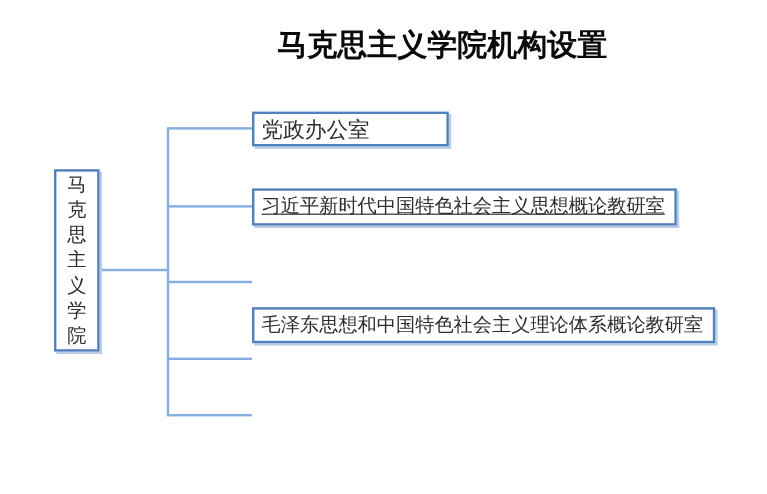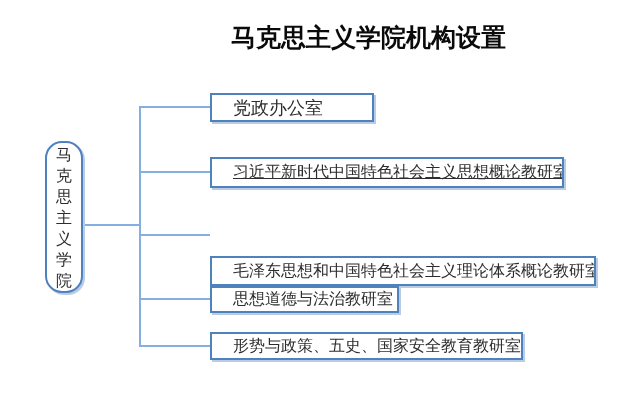--- a/index.html
+++ b/index.html
@@ -33,35 +33,34 @@
     box-sizing:border-box;
     background:#ffffff;
     border:2px solid var(--box-border);
     box-shadow:2px 2px 0 var(--box-shadow);
     color:var(--text);
     display:flex;
     align-items:center;
   }
   .leaf{
     left:210px;
-    padding-left:21px;
+    padding-left:6px;
     font-size:16px;
     white-space:nowrap;
     overflow:hidden;
   }
   .n1{top:93px;width:164px;height:29px;font-size:18px;}
   .n2{top:157px;width:354px;height:31px;text-decoration:underline;}
   .n3{top:220px;width:386px;height:30px;margin-top:36px;}
   .n4{top:286px;width:189px;height:27px;}
   .n5{top:332px;width:313px;height:28px;}
   .root{
     left:45px;top:141px;
     width:38px;height:152px;
     justify-content:center;
-    border-radius:17px;
   }
   .root-label{
     display:block;
     width:17px;
     font-size:16px;
     line-height:21px;
     text-align:center;
     word-break:break-all;
     line-break:anywhere;
   }
@@ -99,20 +98,14 @@
 
   <div class="node leaf n1">
     <span>党政办公室</span>
   </div>
   <div class="node leaf n2">
     <span>习近平新时代中国特色社会主义思想概论教研室</span>
   </div>
   <div class="node leaf n3">
     <span>毛泽东思想和中国特色社会主义理论体系概论教研室</span>
   </div>
-  <div class="node leaf n4">
-    <span>思想道德与法治教研室</span>
-  </div>
-  <div class="node leaf n5">
-    <span>形势与政策、五史、国家安全教育教研室</span>
-  </div>
 
 </div>
 
 </body></html>

